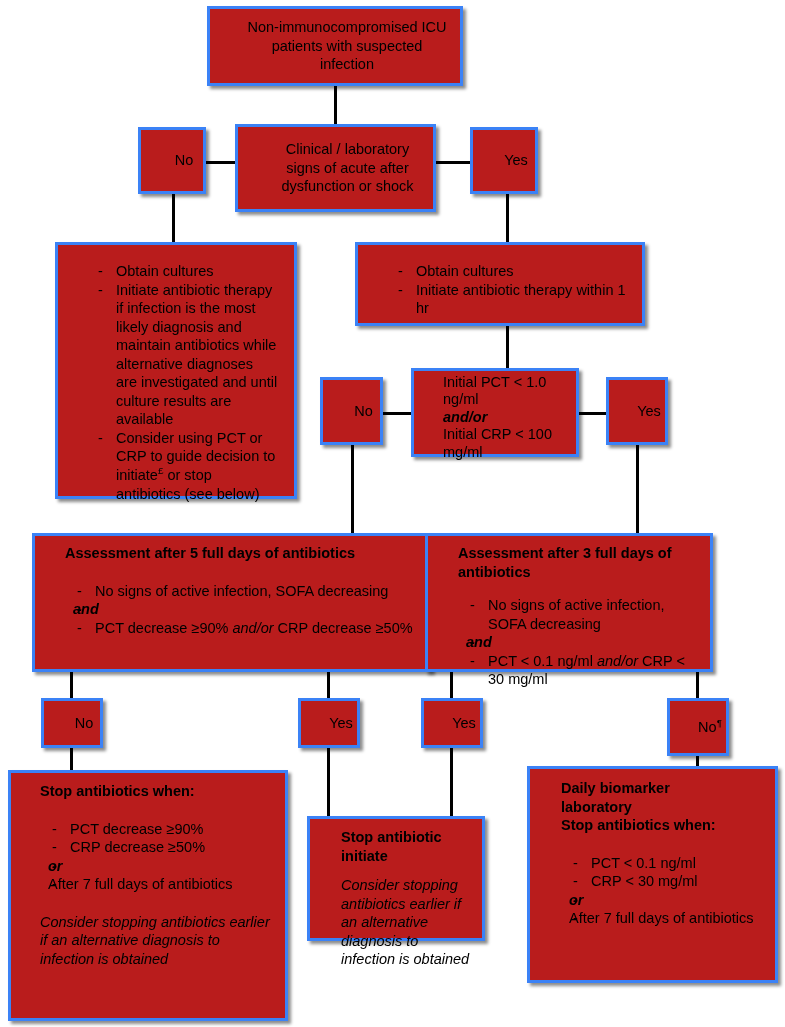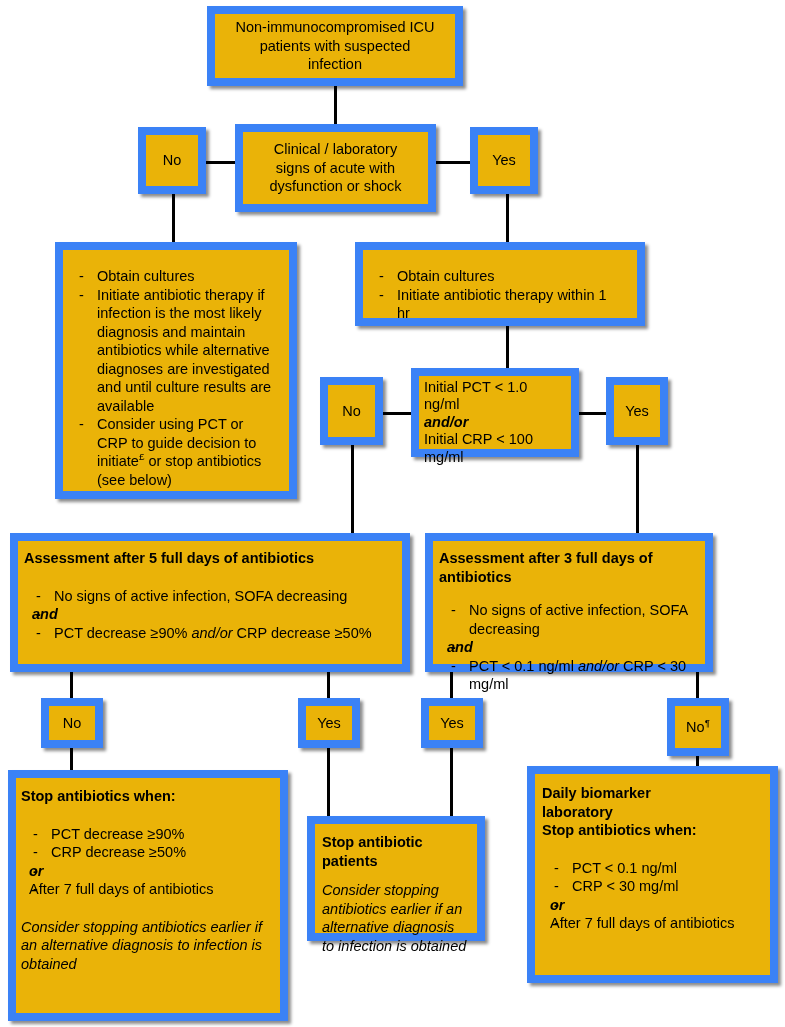--- a/index.html
+++ b/index.html
@@ -6,24 +6,25 @@
   body{
     width:785px;height:1027px;position:relative;overflow:hidden;
     font-family:"Liberation Sans","DejaVu Sans",sans-serif;
     color:#000000;
   }
   #canvas{position:absolute;left:0;top:0;width:785px;height:1027px;}
 
   .box{
     position:absolute;
     box-sizing:border-box;
-    background:#eab308;
-    border:8px solid #3b82f6;
+    background:#b91c1c;
+    border:3px solid #3b82f6;
     box-shadow:3px 3px 3px rgba(0,0,0,0.45);
     z-index:5;
+    padding-left:24px;
   }
   .box-inner{
     padding:6px 8px;
     font-size:14.5px;
     line-height:1.28;
   }
   .center{
     display:flex;align-items:center;justify-content:center;
     text-align:center;
   }
@@ -102,21 +103,21 @@
     <div class="box-inner">
       <div>Non-immunocompromised ICU</div>
       <div>patients with suspected</div>
       <div>infection</div>
     </div>
   </div>
 
   <div class="box center" style="left:235px;top:124px;width:201px;height:88px;">
     <div class="box-inner">
       <div>Clinical / laboratory</div>
-      <div>signs of acute with</div>
+      <div>signs of acute after</div>
       <div>dysfunction or shock</div>
     </div>
   </div>
 
   <div class="box center decision" style="left:138px;top:127px;width:68px;height:67px;">
     <div class="box-inner">No</div>
   </div>
 
   <div class="box center decision" style="left:470px;top:127px;width:68px;height:67px;">
     <div class="box-inner">Yes</div>
@@ -150,21 +151,21 @@
   </div>
 
   <div class="box center decision" style="left:320px;top:377px;width:63px;height:68px;">
     <div class="box-inner">No</div>
   </div>
 
   <div class="box center decision" style="left:606px;top:377px;width:62px;height:68px;">
     <div class="box-inner">Yes</div>
   </div>
 
-  <div class="box" style="left:10px;top:533px;width:400px;height:139px;">
+  <div class="box" style="left:32px;top:533px;width:400px;height:139px;">
     <div class="box-inner" style="padding:8px 8px 6px 6px;">
       <div class="ttl">Assessment after 5 full days of antibiotics</div>
       <div class="sp"></div>
       <ul class="bul">
         <li>No signs of active infection, SOFA decreasing</li>
         <li class="plain bi" style="padding-left:0;">and</li>
         <li><span>PCT decrease ≥90% </span><span class="it">and/or</span><span> CRP decrease ≥50%</span></li>
       </ul>
     </div>
   </div>
@@ -208,21 +209,21 @@
         <li class="plain" style="padding-left:0;">After 7 full days of antibiotics</li>
       </ul>
       <div class="sp"></div>
       <div class="it">Consider stopping antibiotics earlier if an alternative diagnosis to infection is obtained</div>
     </div>
   </div>
 
   <div class="box" style="left:307px;top:816px;width:178px;height:125px;">
     <div class="box-inner" style="padding:9px 8px 6px 7px;">
       <div class="ttl">Stop antibiotic</div>
-      <div class="ttl">patients</div>
+      <div class="ttl">initiate</div>
       <div class="sp"></div>
       <div class="it">Consider stopping antibiotics earlier if an alternative diagnosis to infection is obtained</div>
     </div>
   </div>
 
   <div class="box" style="left:527px;top:766px;width:251px;height:217px;">
     <div class="box-inner" style="padding:10px 8px 6px 7px;">
       <div class="ttl">Daily biomarker</div>
       <div class="ttl">laboratory</div>
       <div class="ttl">Stop antibiotics when:</div>

